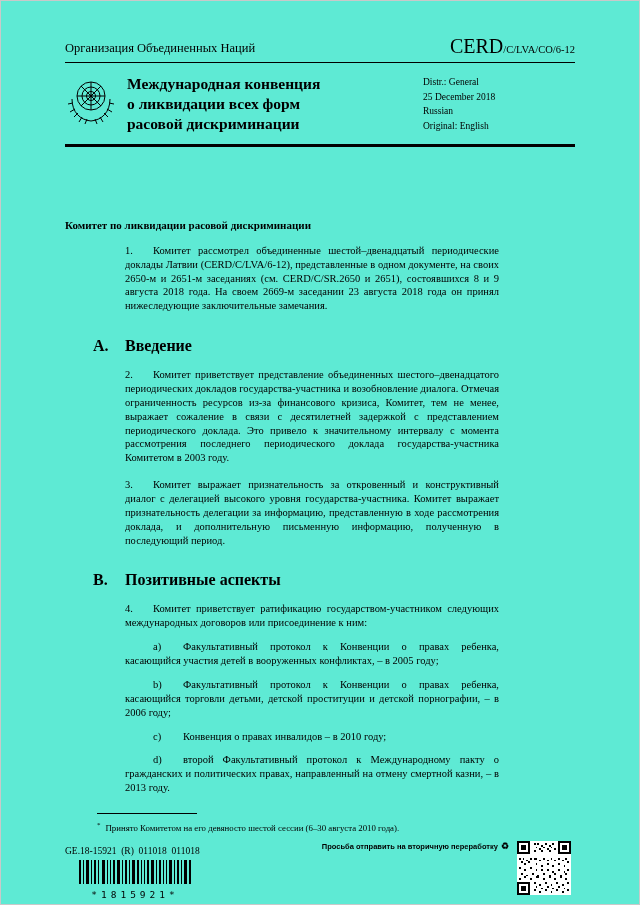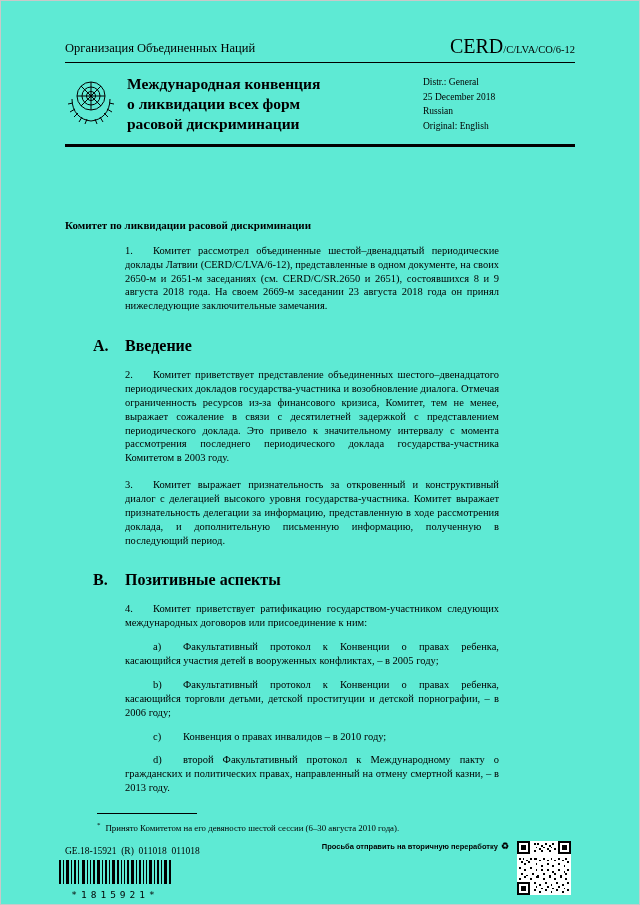--- a/index.html
+++ b/index.html
@@ -30,21 +30,21 @@
   .section { margin:24px 0 0 28px; font-size:16px; font-weight:bold; }
   .section .letter { display:inline-block; width:32px; }
   .list-para { margin:10px 0 0 60px; font-size:10.5px; line-height:1.32; text-align:justify; text-indent:28px; }
   .list-para .letter { display:inline-block; width:30px; text-indent:0; }
 
   .footnote { position:absolute; left:96px; top:812px; width:440px; font-size:8.8px; line-height:1.3; }
   .footnote-rule { width:100px; border-top:1px solid #000; margin-bottom:7px; }
   .fn-marker { vertical-align:super; font-size:7px; margin-right:5px; }
 
   .ge-number { position:absolute; left:64px; top:845px; font-size:9.5px; }
-  .barcode { position:absolute; left:56px; top:859px; width:116px; text-align:center; }
+  .barcode { position:absolute; left:76px; top:859px; width:116px; text-align:center; }
   .barcode-text { font-family:"DejaVu Sans Mono", monospace; font-size:9.5px; letter-spacing:4px;
                   margin-top:1px; white-space:nowrap; }
   .qr { position:absolute; left:516px; top:840px; }
   .recycle { position:absolute; left:290px; top:840px; width:218px; text-align:right;
              font-family:"Liberation Sans", sans-serif; font-size:7.5px; font-weight:bold; white-space:nowrap; }
   .recycle-icon { font-size:9px; margin-left:3px; }
 </style>
 </head>
 <body>
 

